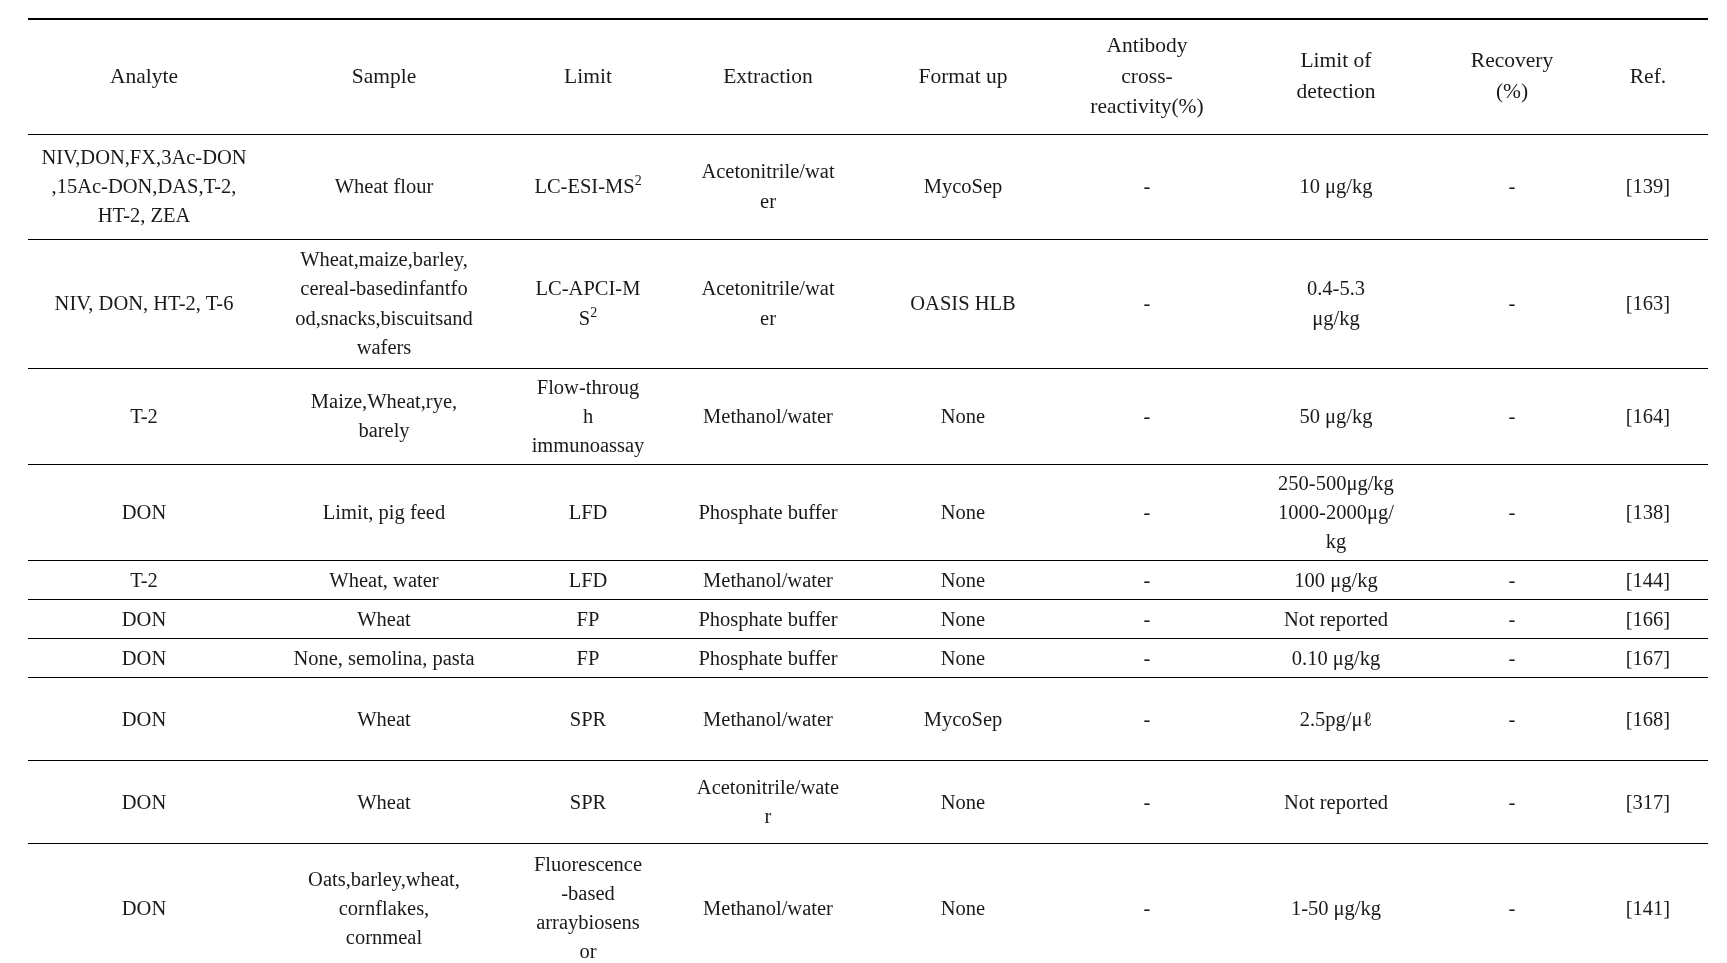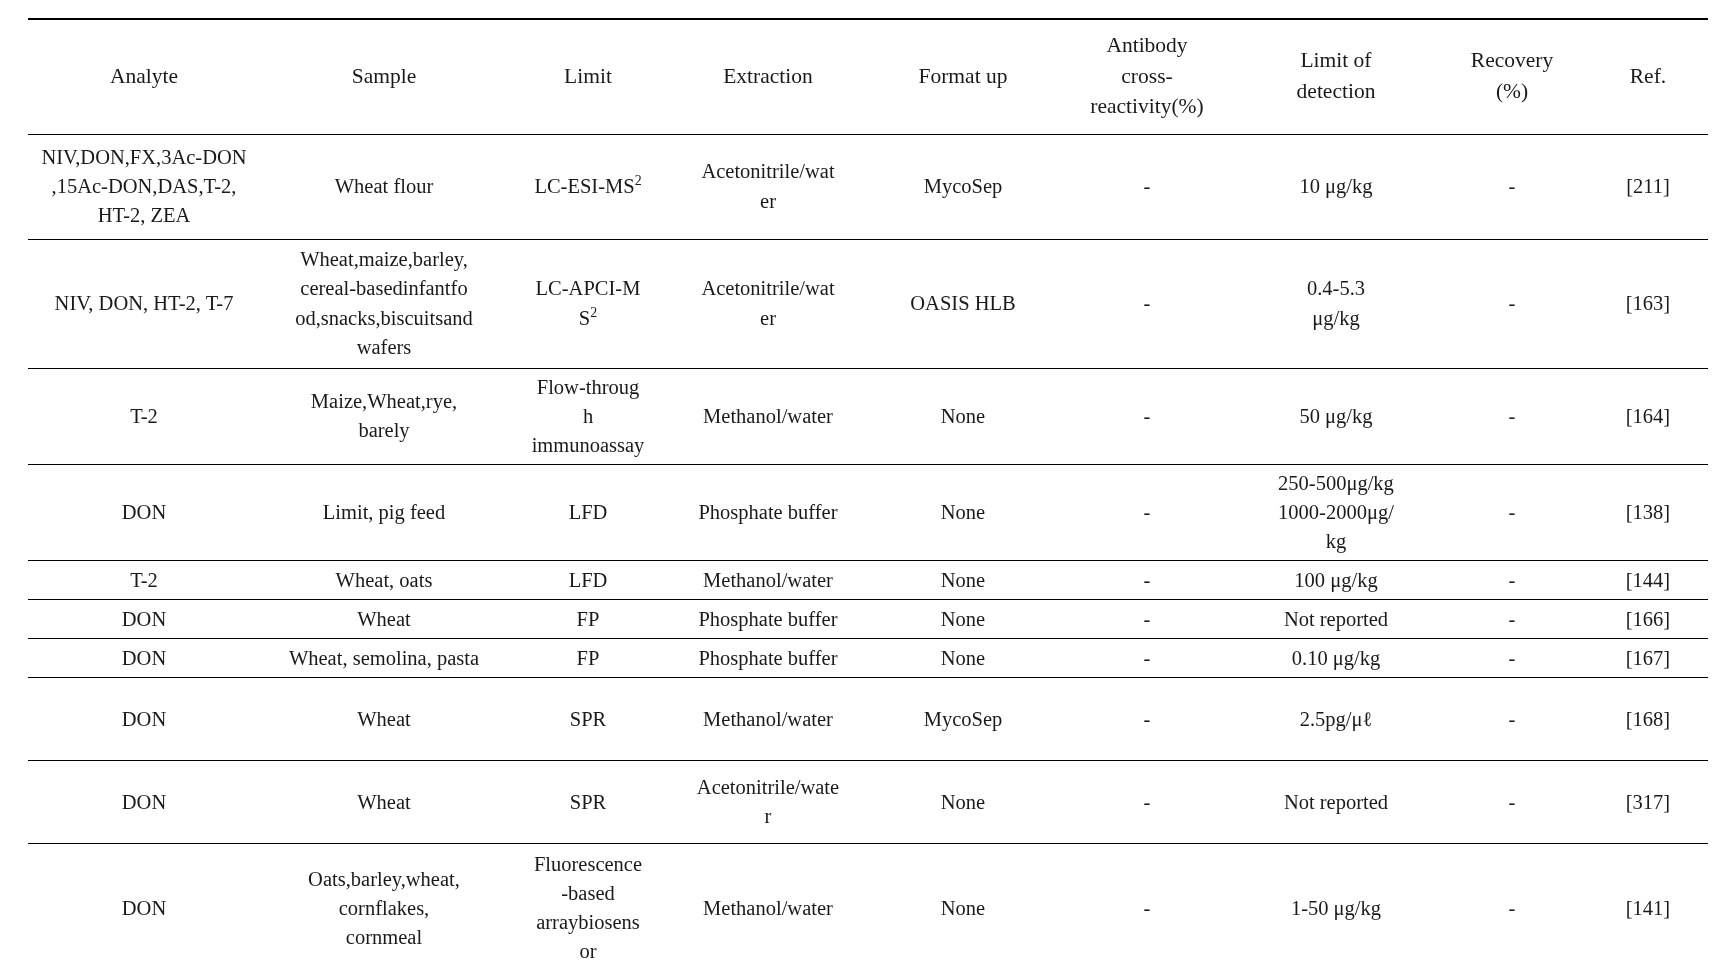--- a/index.html
+++ b/index.html
@@ -149,26 +149,26 @@
           <td>
             <span class="multi">-</span>
           </td>
           <td>
             <span class="multi">10  μg/kg</span>
           </td>
           <td>
             <span class="multi">-</span>
           </td>
           <td>
-            <span class="multi">[211]</span>
+            <span class="multi">[139]</span>
           </td>
         </tr>
         <tr class="xtall-row">
           <td>
-            <span class="multi">NIV, DON, HT-2, T-7</span>
+            <span class="multi">NIV, DON, HT-2, T-6</span>
           </td>
           <td class="left-cell">
             <span class="multi">Wheat,maize,barley,
 cereal-basedinfantfo
 od,snacks,biscuitsand
 wafers</span>
           </td>
           <td>
             <span class="multi">LC-APCI-M
 S<span class="sup">2</span></span>
@@ -255,21 +255,21 @@
           </td>
           <td>
             <span class="multi">[138]</span>
           </td>
         </tr>
         <tr class="short-row">
           <td>
             <span class="multi">T-2</span>
           </td>
           <td class="left-cell">
-            <span class="multi">Wheat, oats</span>
+            <span class="multi">Wheat, water</span>
           </td>
           <td>
             <span class="multi">LFD</span>
           </td>
           <td>
             <span class="multi">Methanol/water</span>
           </td>
           <td>
             <span class="multi">None</span>
           </td>
@@ -313,21 +313,21 @@
           </td>
           <td>
             <span class="multi">[166]</span>
           </td>
         </tr>
         <tr class="short-row">
           <td>
             <span class="multi">DON</span>
           </td>
           <td class="left-cell">
-            <span class="multi">Wheat, semolina, pasta</span>
+            <span class="multi">None, semolina, pasta</span>
           </td>
           <td>
             <span class="multi">FP</span>
           </td>
           <td>
             <span class="multi">Phosphate buffer</span>
           </td>
           <td>
             <span class="multi">None</span>
           </td>

